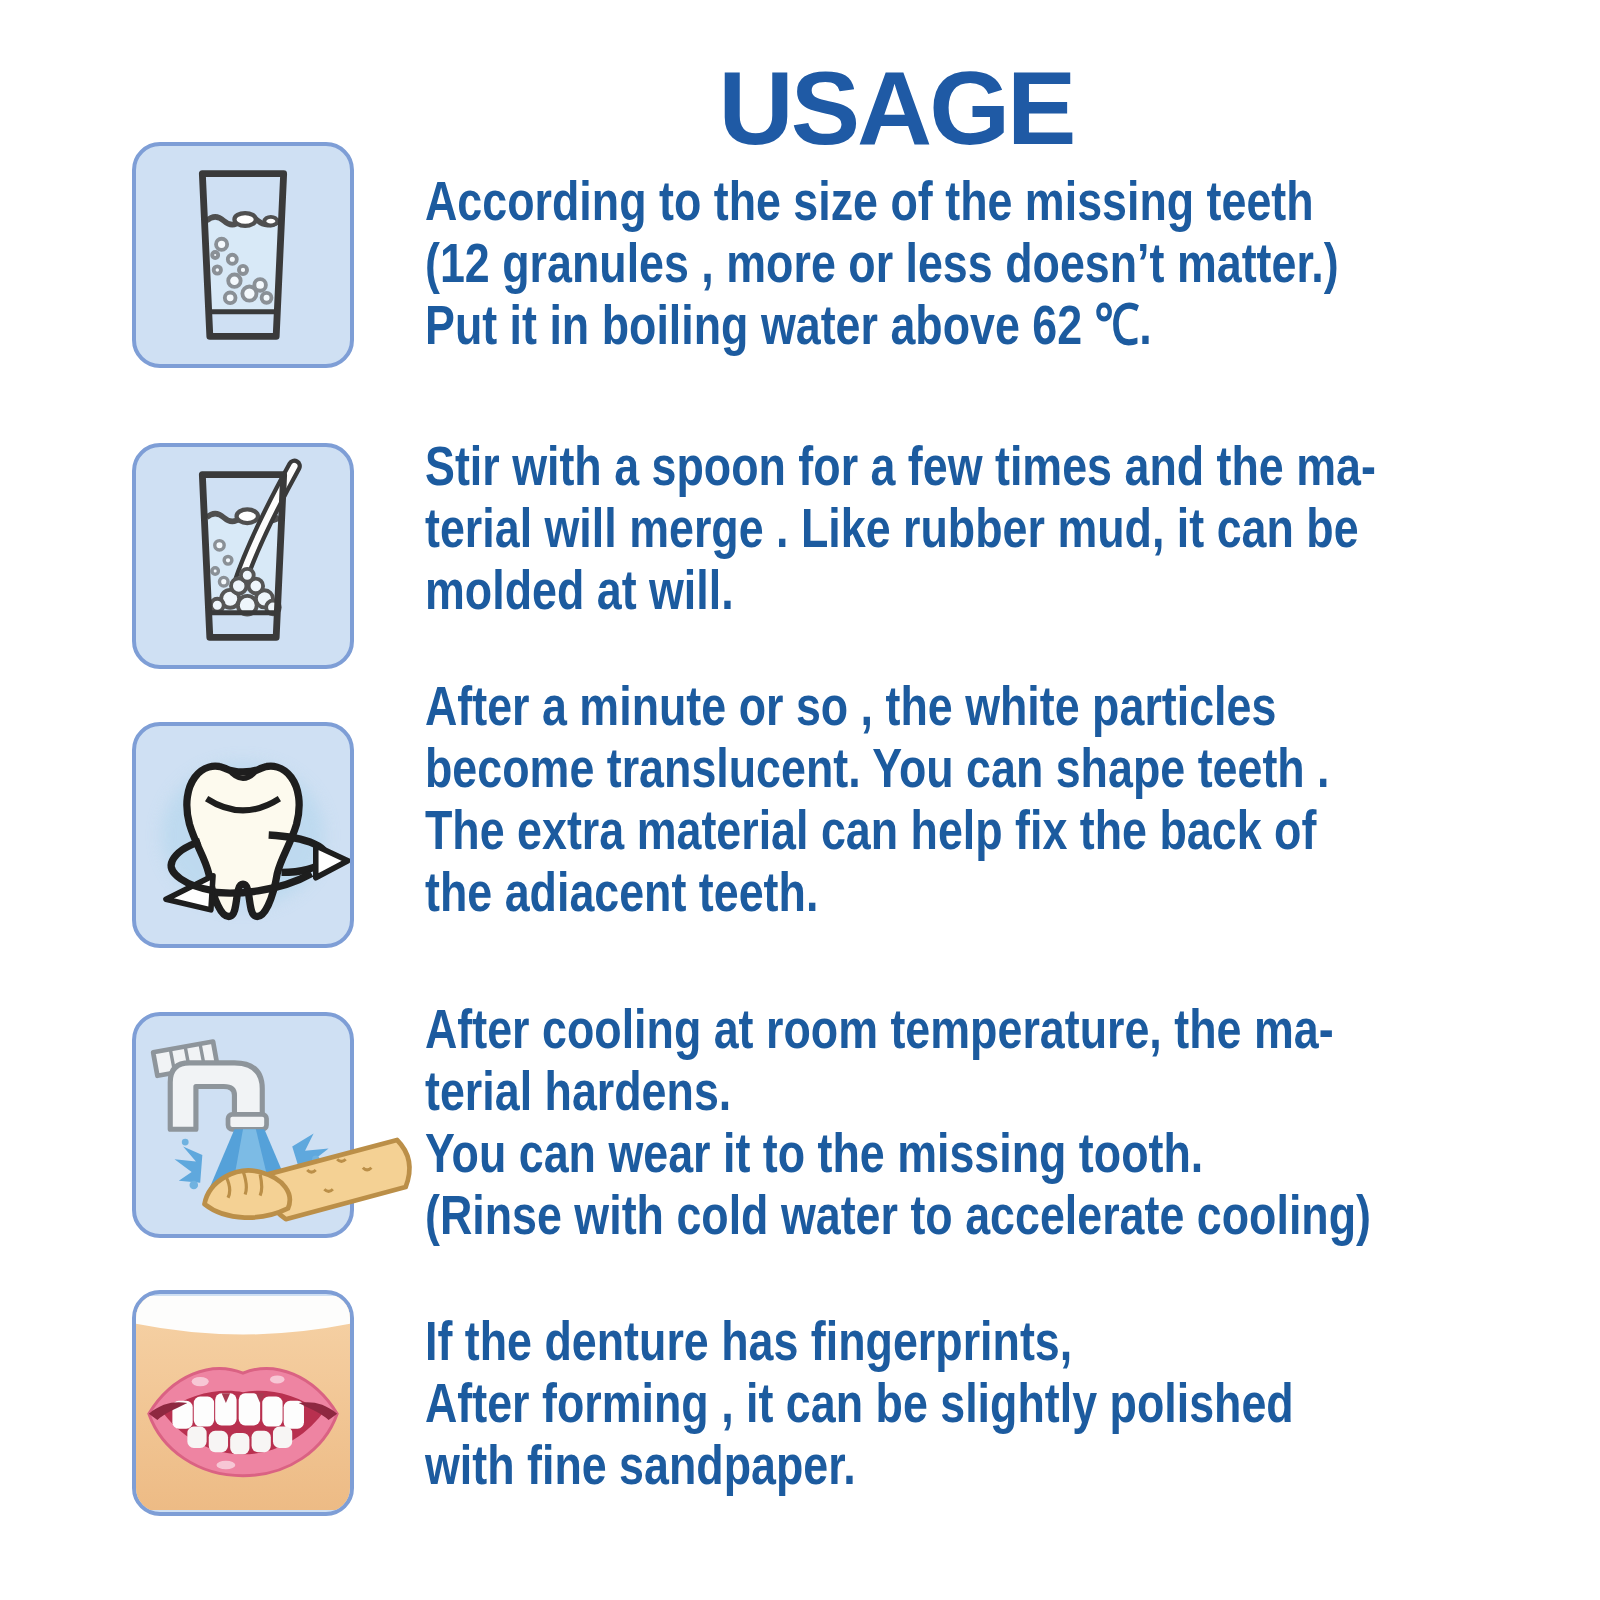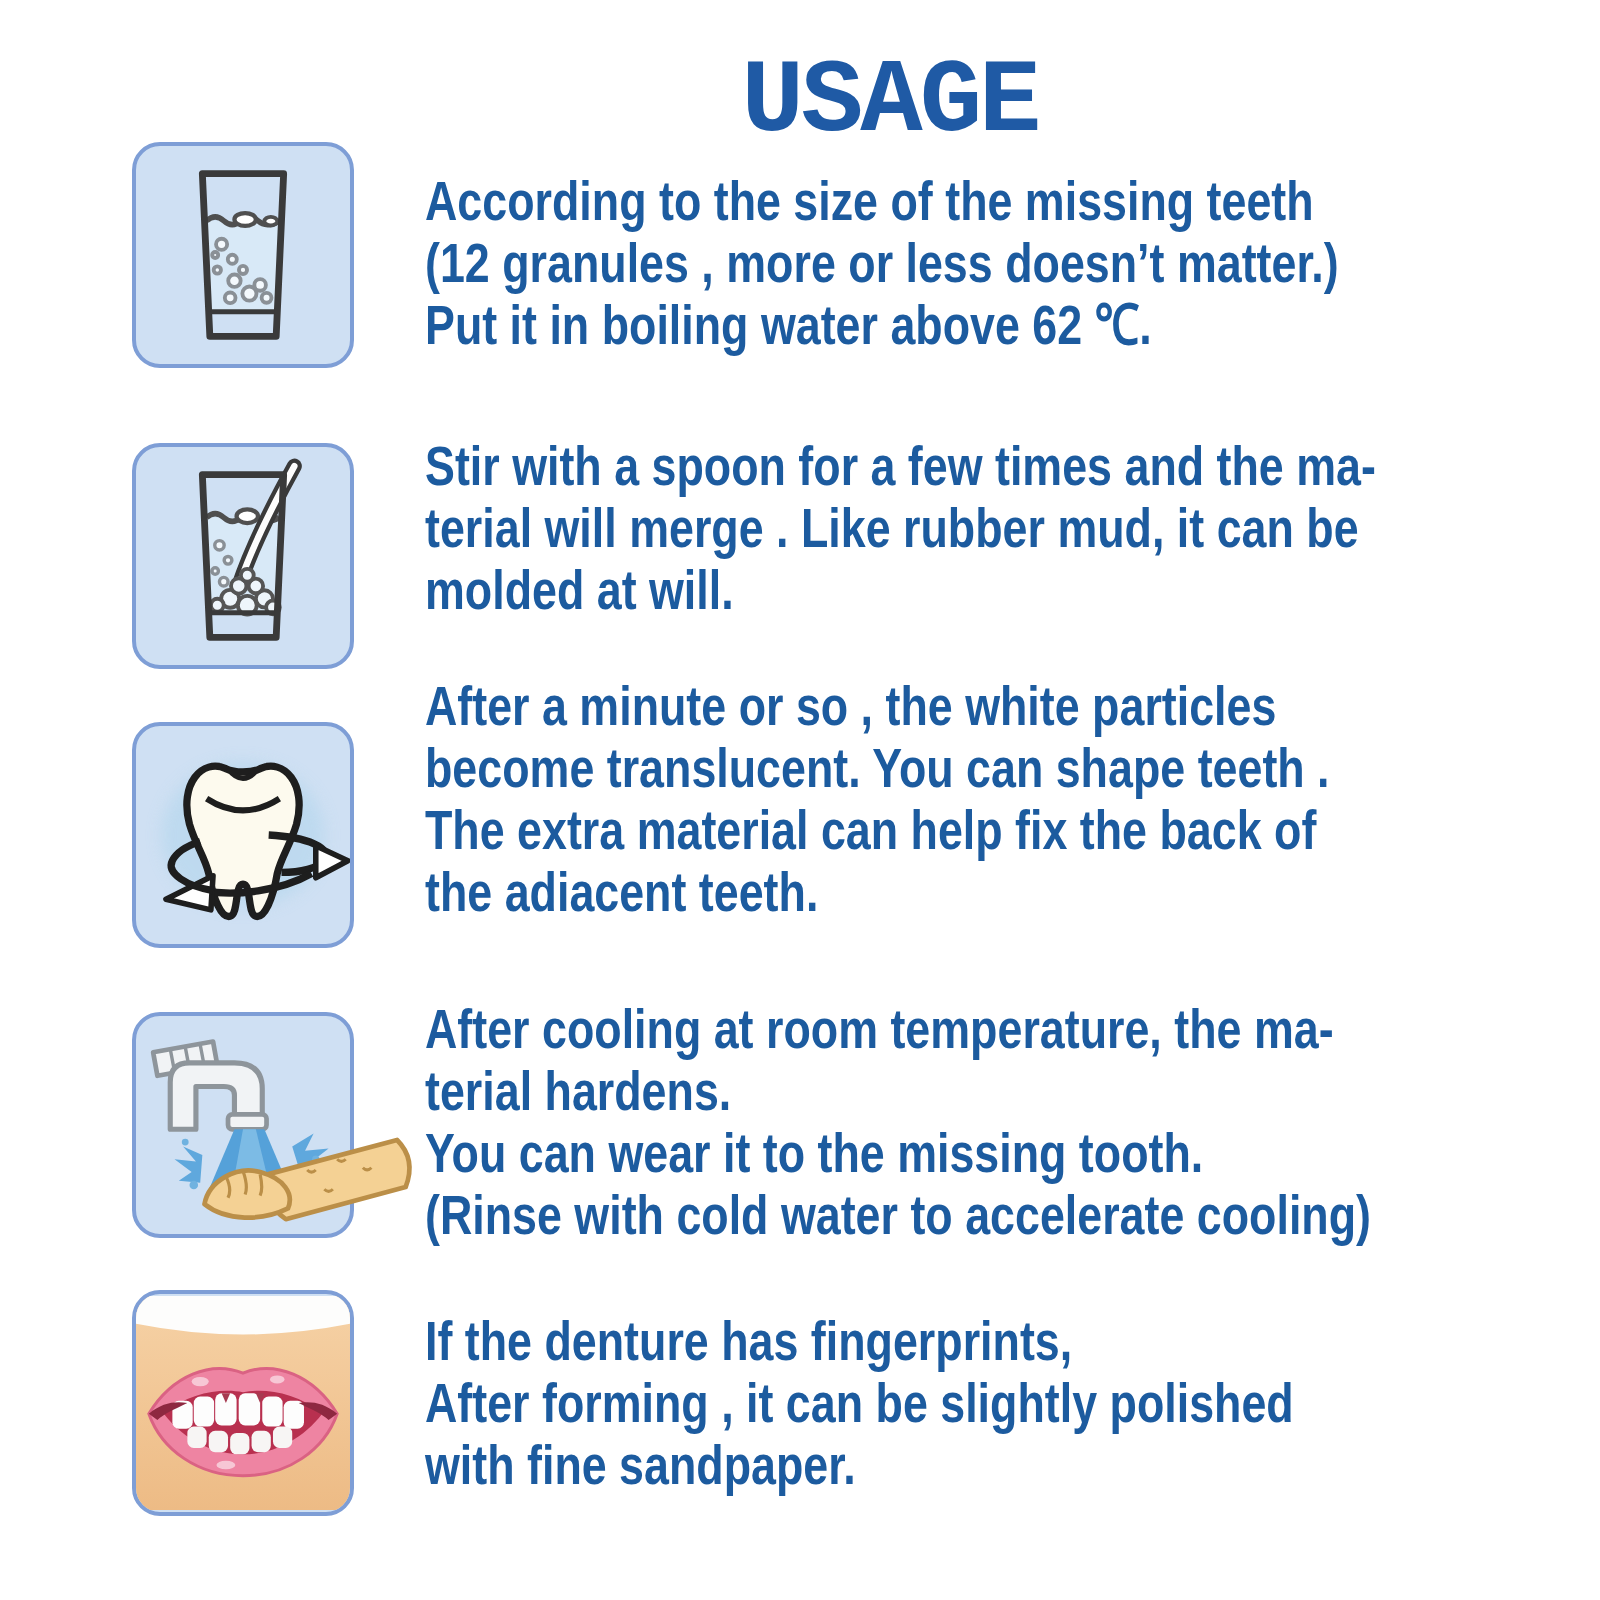--- a/index.html
+++ b/index.html
@@ -3,21 +3,21 @@
 <meta charset="utf-8">
 <style>
   html,body{margin:0;padding:0;background:#fff;}
   #canvas{
     position:relative;width:1600px;height:1600px;background:#fff;
     font-family:"Liberation Sans",sans-serif;overflow:hidden;
   }
   .title{
     position:absolute;top:44px;left:884px;transform:translateX(-50%);
     font-size:104px;line-height:1;font-weight:bold;letter-spacing:-3px;
-    color:var(--title-color,#1f5aa5);white-space:nowrap;margin:6px;font-family:Liberation Mono, monospace;
+    color:var(--title-color,#1f5aa5);white-space:nowrap;margin:12px;
   }
   .step-text{
     position:absolute;left:425px;
     color:var(--text-color,#1c5b9f);
     font-size:56px;line-height:62px;font-weight:bold;
     transform:scaleX(0.8);transform-origin:0 0;
   }
   .step-text .line{white-space:nowrap;}
   .icon-box{
     position:absolute;left:132px;width:222px;height:226px;

